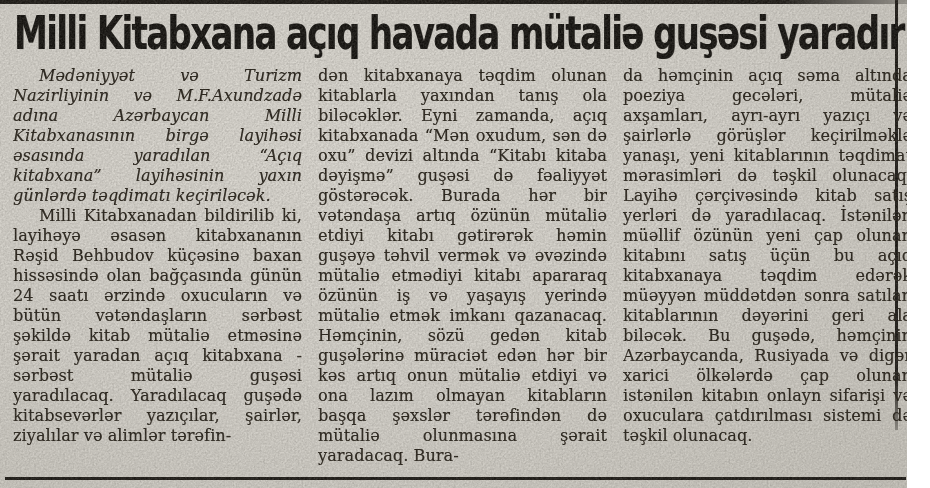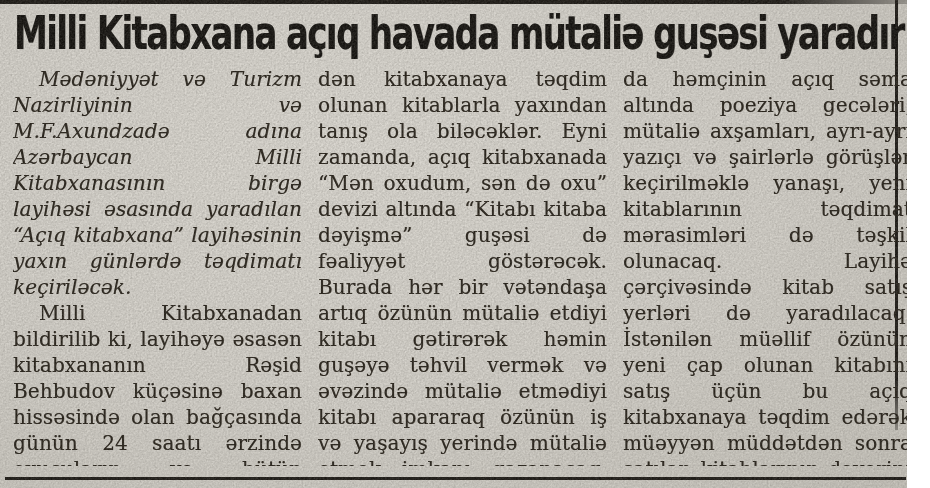--- a/index.html
+++ b/index.html
@@ -52,22 +52,22 @@
   }
   .columns{
     position:absolute;top:66px;left:13px;width:899px;height:400px;
     display:flex;gap:16px;
     color:var(--ink);
     z-index:3;
   }
   .col{
     flex:1 1 0;
     text-align:justify;
-    font-size:20px;
-    line-height:26px;
+    font-size:16px;
+    line-height:20px;
     letter-spacing:.1px;
     overflow:hidden;
     text-shadow:.3px .3px .6px rgba(45,38,30,.5);
   }
   .col p{margin:0;}
   .col p.lead{font-style:italic;text-indent:26px;}
   .col p.indent{text-indent:26px;}
 </style>
 </head>
 <body>

